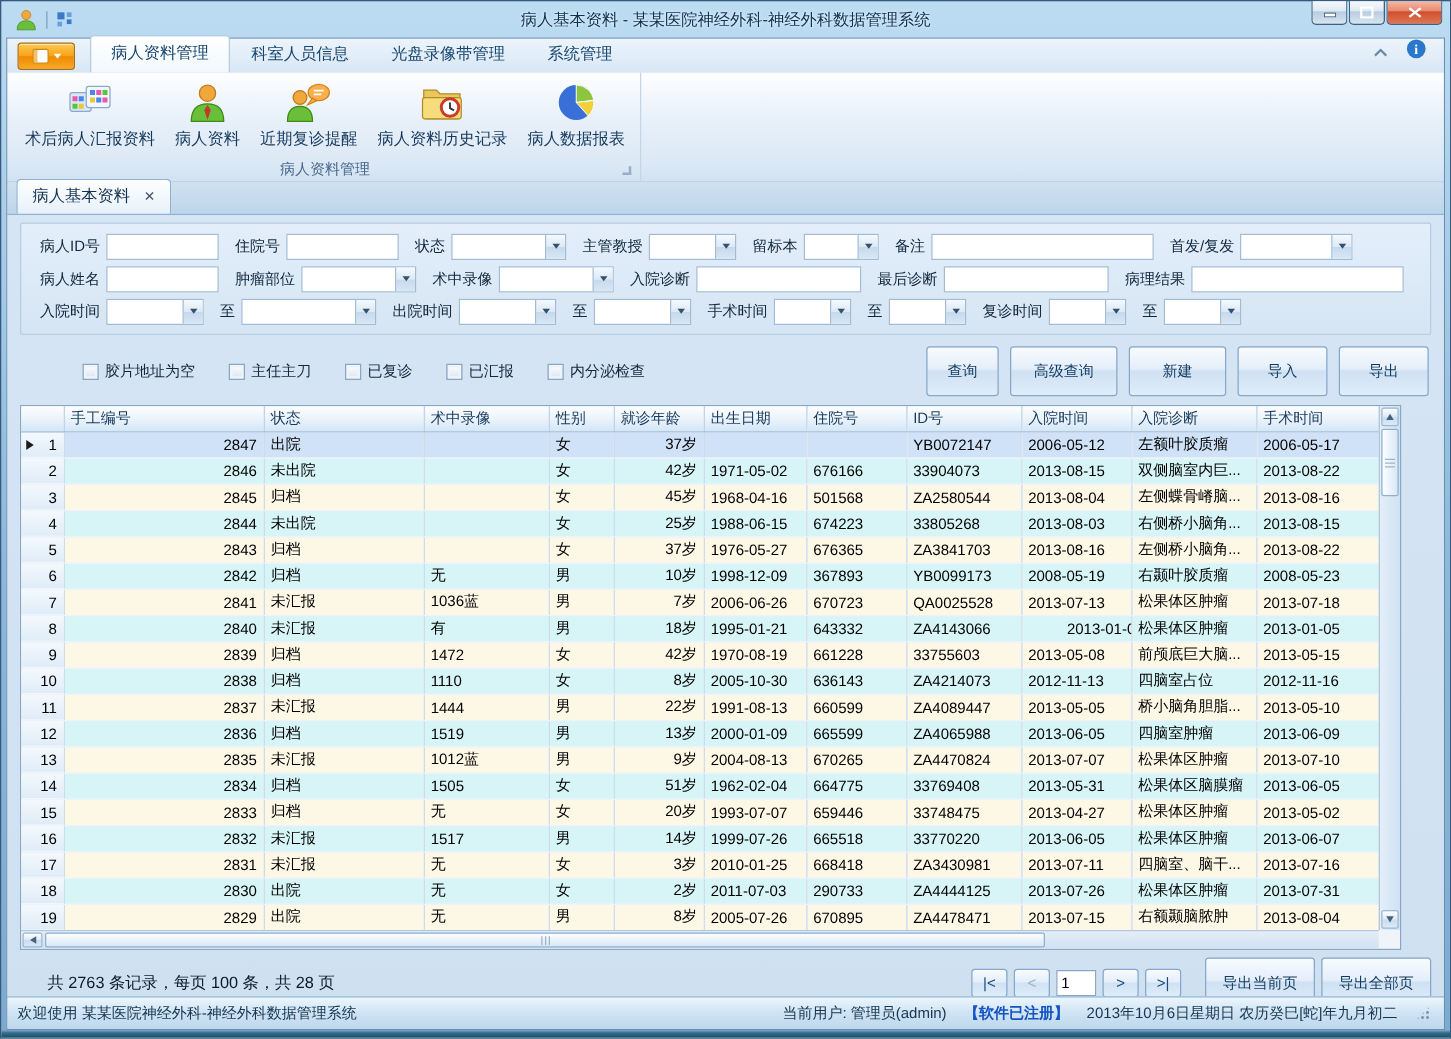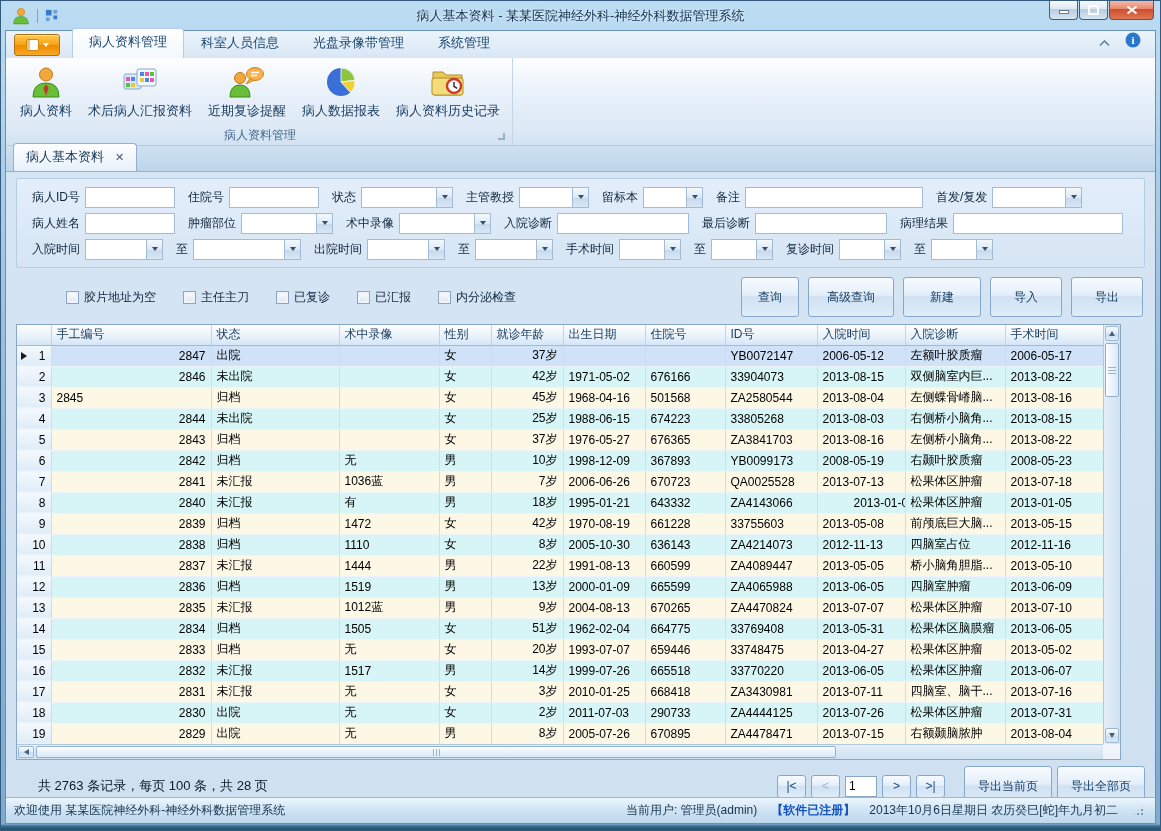--- a/index.html
+++ b/index.html
@@ -188,79 +188,79 @@
               <text x="8" y="12" font-size="11" fill="#fff" text-anchor="middle" font-family="'Liberation Serif',serif" font-weight="bold">i</text>
             </svg></span>
       </div>
     </div>
 
     <div class="ribbon">
       <div class="rgroup">
         <div id="ribbon-btns" class="rbtns">
             <div class="rbtn">
               <span class="ric">
-                <svg width="34" height="34" viewBox="0 0 34 34">
-                  <circle cx="17" cy="9.5" r="6.5" fill="#f0a83c" stroke="#c07818"></circle>
-                  <path d="M4 32 Q4 18 17 18 Q30 18 30 32 Z" fill="#6abf3a" stroke="#3c8a16"></path>
-                  <path d="M17 19 l2.6 4 -2.6 8 -2.6 -8 z" fill="#c0392b"></path>
-                </svg>
-              </span>
-              <span class="rlbl">病人资料</span>
-            </div>
-            <div class="rbtn">
-              <span class="ric">
                 <svg width="36" height="34" viewBox="0 0 36 34">
                   <rect x="2" y="9" width="17" height="15" rx="2" fill="#dbe7f6" stroke="#88a8cc"></rect>
                   <rect x="4" y="12" width="4" height="4" fill="#e858b0"></rect>
                   <rect x="9" y="12" width="4" height="4" fill="#4a86e8"></rect>
                   <rect x="4" y="18" width="4" height="4" fill="#58c437"></rect>
                   <rect x="9" y="18" width="4" height="4" fill="#e8c83c"></rect>
                   <rect x="15" y="4" width="19" height="17" rx="2" fill="#f2f7fd" stroke="#88a8cc"></rect>
                   <rect x="18" y="7" width="4" height="4" fill="#4a86e8"></rect>
                   <rect x="23" y="7" width="4" height="4" fill="#e858b0"></rect>
                   <rect x="28" y="7" width="4" height="4" fill="#58c437"></rect>
                   <rect x="18" y="13" width="4" height="4" fill="#e8c83c"></rect>
                   <rect x="23" y="13" width="4" height="4" fill="#4a86e8"></rect>
                   <rect x="28" y="13" width="4" height="4" fill="#e858b0"></rect>
                 </svg>
               </span>
               <span class="rlbl">术后病人汇报资料</span>
             </div>
             <div class="rbtn">
               <span class="ric">
+                <svg width="34" height="34" viewBox="0 0 34 34">
+                  <circle cx="17" cy="9.5" r="6.5" fill="#f0a83c" stroke="#c07818"></circle>
+                  <path d="M4 32 Q4 18 17 18 Q30 18 30 32 Z" fill="#6abf3a" stroke="#3c8a16"></path>
+                  <path d="M17 19 l2.6 4 -2.6 8 -2.6 -8 z" fill="#c0392b"></path>
+                </svg>
+              </span>
+              <span class="rlbl">病人资料</span>
+            </div>
+            <div class="rbtn">
+              <span class="ric">
                 <svg width="36" height="34" viewBox="0 0 36 34">
                   <ellipse cx="26" cy="9" rx="8.5" ry="6.5" fill="#f8b04c" stroke="#d2841c"></ellipse>
                   <path d="M21 13.5 l-4 5.5 7.5 -3.5 z" fill="#f8b04c" stroke="#d2841c"></path>
                   <path d="M22 7.5 h8 M22 10.5 h6" stroke="#fff" stroke-width="1.5"></path>
                   <circle cx="11" cy="13" r="5.5" fill="#f0a83c" stroke="#c07818"></circle>
                   <path d="M1 32 Q1 20 11 20 Q21 20 21 32 Z" fill="#6abf3a" stroke="#3c8a16"></path>
                 </svg>
               </span>
               <span class="rlbl">近期复诊提醒</span>
-            </div>
-            <div class="rbtn">
-              <span class="ric">
-                <svg width="34" height="34" viewBox="0 0 34 34">
-                  <circle cx="17" cy="17" r="14" fill="#3a6fd8"></circle>
-                  <path d="M17 17 L17 3 A14 14 0 0 1 30.9 15.3 Z" fill="#8cc63f" stroke="#fff" stroke-width="0.8"></path>
-                  <path d="M17 17 L30.9 15.3 A14 14 0 0 1 26.5 27.6 Z" fill="#f2d03a" stroke="#fff" stroke-width="0.8"></path>
-                </svg>
-              </span>
-              <span class="rlbl">病人数据报表</span>
             </div>
             <div class="rbtn">
               <span class="ric">
                 <svg width="36" height="34" viewBox="0 0 36 34">
                   <path d="M3 7 h10 l3 3 h16 v18 a2 2 0 0 1 -2 2 h-25 a2 2 0 0 1 -2 -2 z" fill="#eac85a" stroke="#b08d2a"></path>
                   <rect x="2" y="13" width="31" height="17" rx="2" fill="#f6dc7a" stroke="#b08d2a"></rect>
                   <circle cx="24" cy="21" r="7" fill="#fff" stroke="#cc3b2b" stroke-width="2.4"></circle>
                   <path d="M24 17 v4.5 l3.2 1.8" stroke="#333" stroke-width="1.5" fill="none"></path>
                 </svg>
               </span>
               <span class="rlbl">病人资料历史记录</span>
+            </div>
+            <div class="rbtn">
+              <span class="ric">
+                <svg width="34" height="34" viewBox="0 0 34 34">
+                  <circle cx="17" cy="17" r="14" fill="#3a6fd8"></circle>
+                  <path d="M17 17 L17 3 A14 14 0 0 1 30.9 15.3 Z" fill="#8cc63f" stroke="#fff" stroke-width="0.8"></path>
+                  <path d="M17 17 L30.9 15.3 A14 14 0 0 1 26.5 27.6 Z" fill="#f2d03a" stroke="#fff" stroke-width="0.8"></path>
+                </svg>
+              </span>
+              <span class="rlbl">病人数据报表</span>
             </div>
           </div>
         <div class="rgfoot">
           <span>病人资料管理</span>
           <span class="launcher"></span>
         </div>
       </div>
     </div>
 
     <div class="doctabs">
@@ -480,21 +480,21 @@
                 <td class="data" style="text-align: right;">42岁</td>
                 <td class="data" style="text-align: left;">1971-05-02</td>
                 <td class="data" style="text-align: left;">676166</td>
                 <td class="data" style="text-align: left;">33904073</td>
                 <td class="data" style="text-align: left;">2013-08-15</td>
                 <td class="data" style="text-align: left;">双侧脑室内巨...</td>
                 <td class="data" style="text-align: left;">2013-08-22</td>
               </tr>
               <tr class="odd">
                 <td class="rownum"><span>3</span></td>
-                <td class="data" style=" margin-left: 40px;">2845</td>
+                <td class="data" style="text-align: right; margin-left: 40px;">2845</td>
                 <td class="data" style="text-align: left;">归档</td>
                 <td class="data" style="text-align: left;"></td>
                 <td class="data" style="text-align: left;">女</td>
                 <td class="data" style="text-align: right;">45岁</td>
                 <td class="data" style="text-align: left;">1968-04-16</td>
                 <td class="data" style="text-align: left;">501568</td>
                 <td class="data" style="text-align: left;">ZA2580544</td>
                 <td class="data" style="text-align: left;">2013-08-04</td>
                 <td class="data" style="text-align: left;">左侧蝶骨嵴脑...</td>
                 <td class="data" style="text-align: left;">2013-08-16</td>

